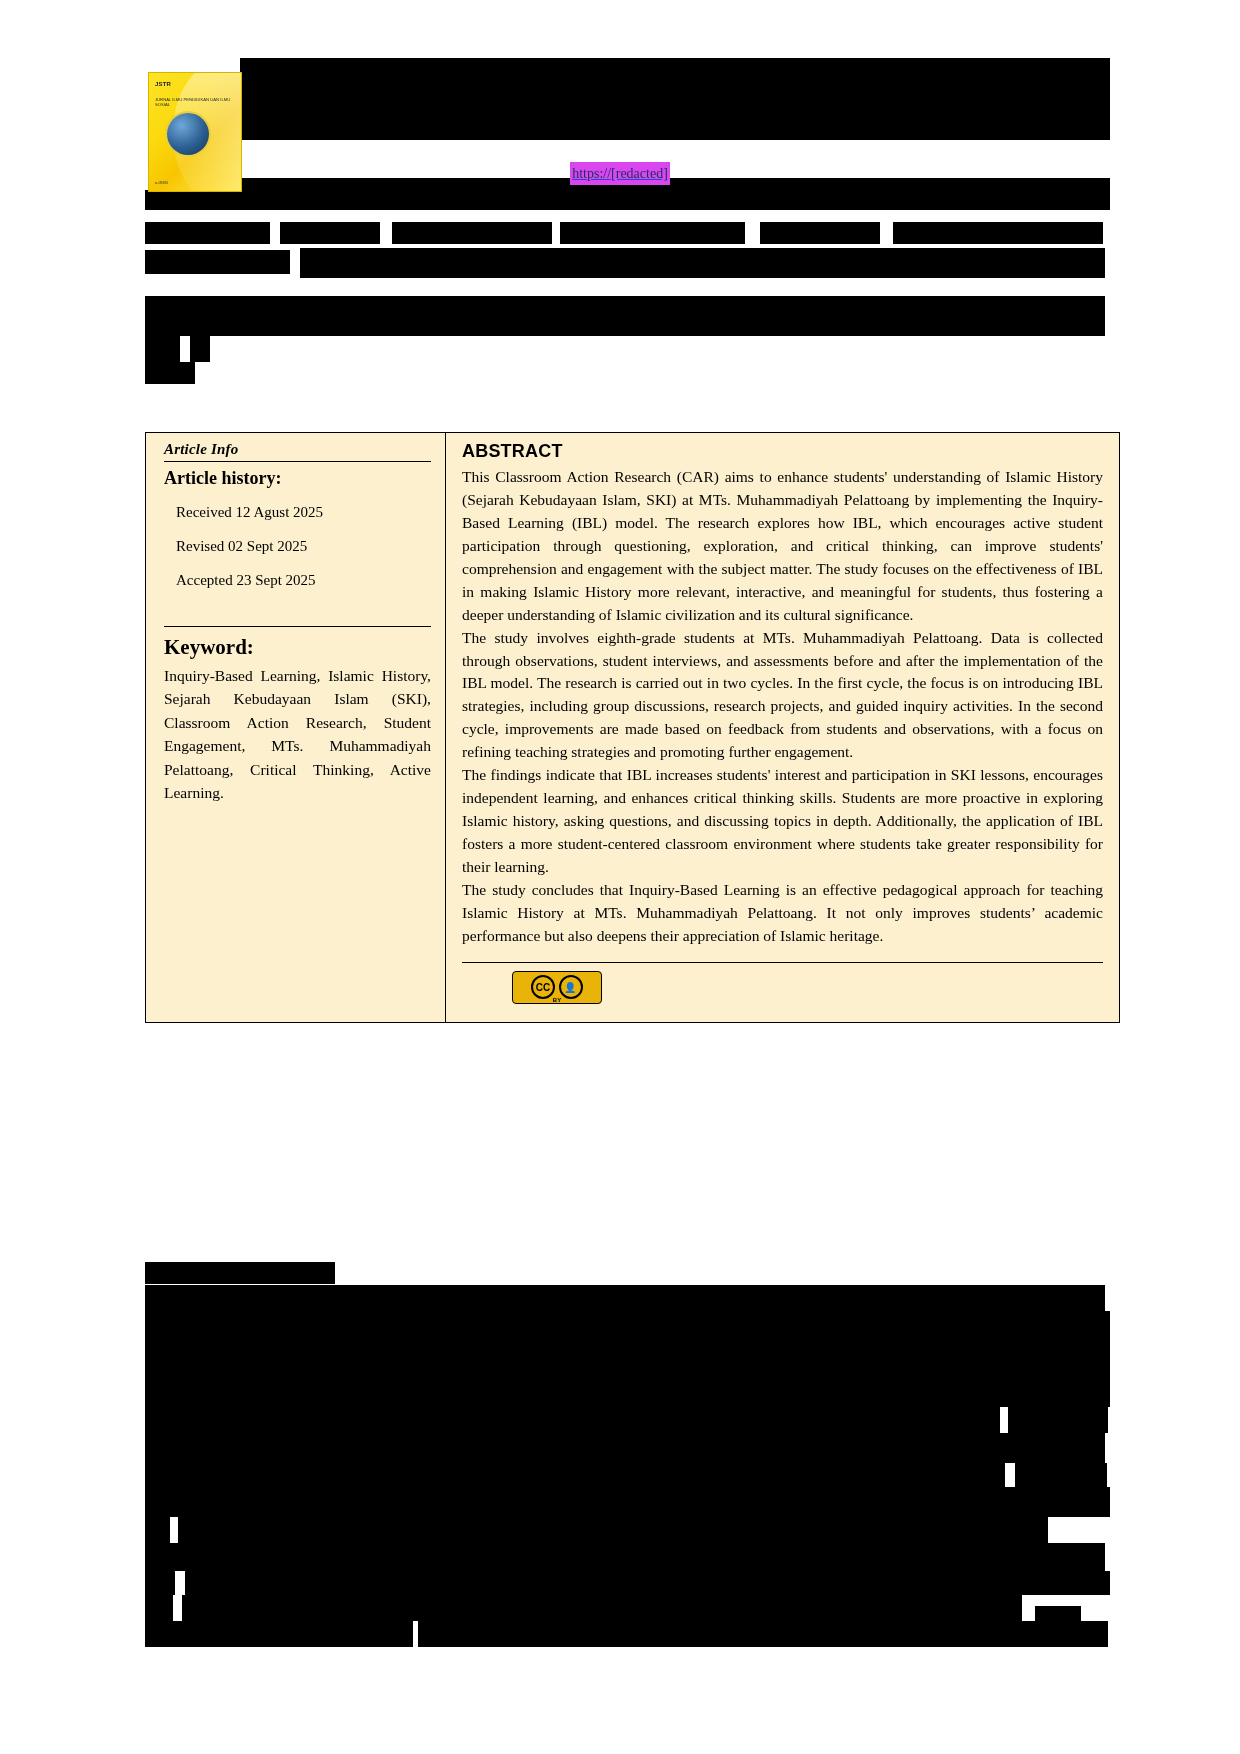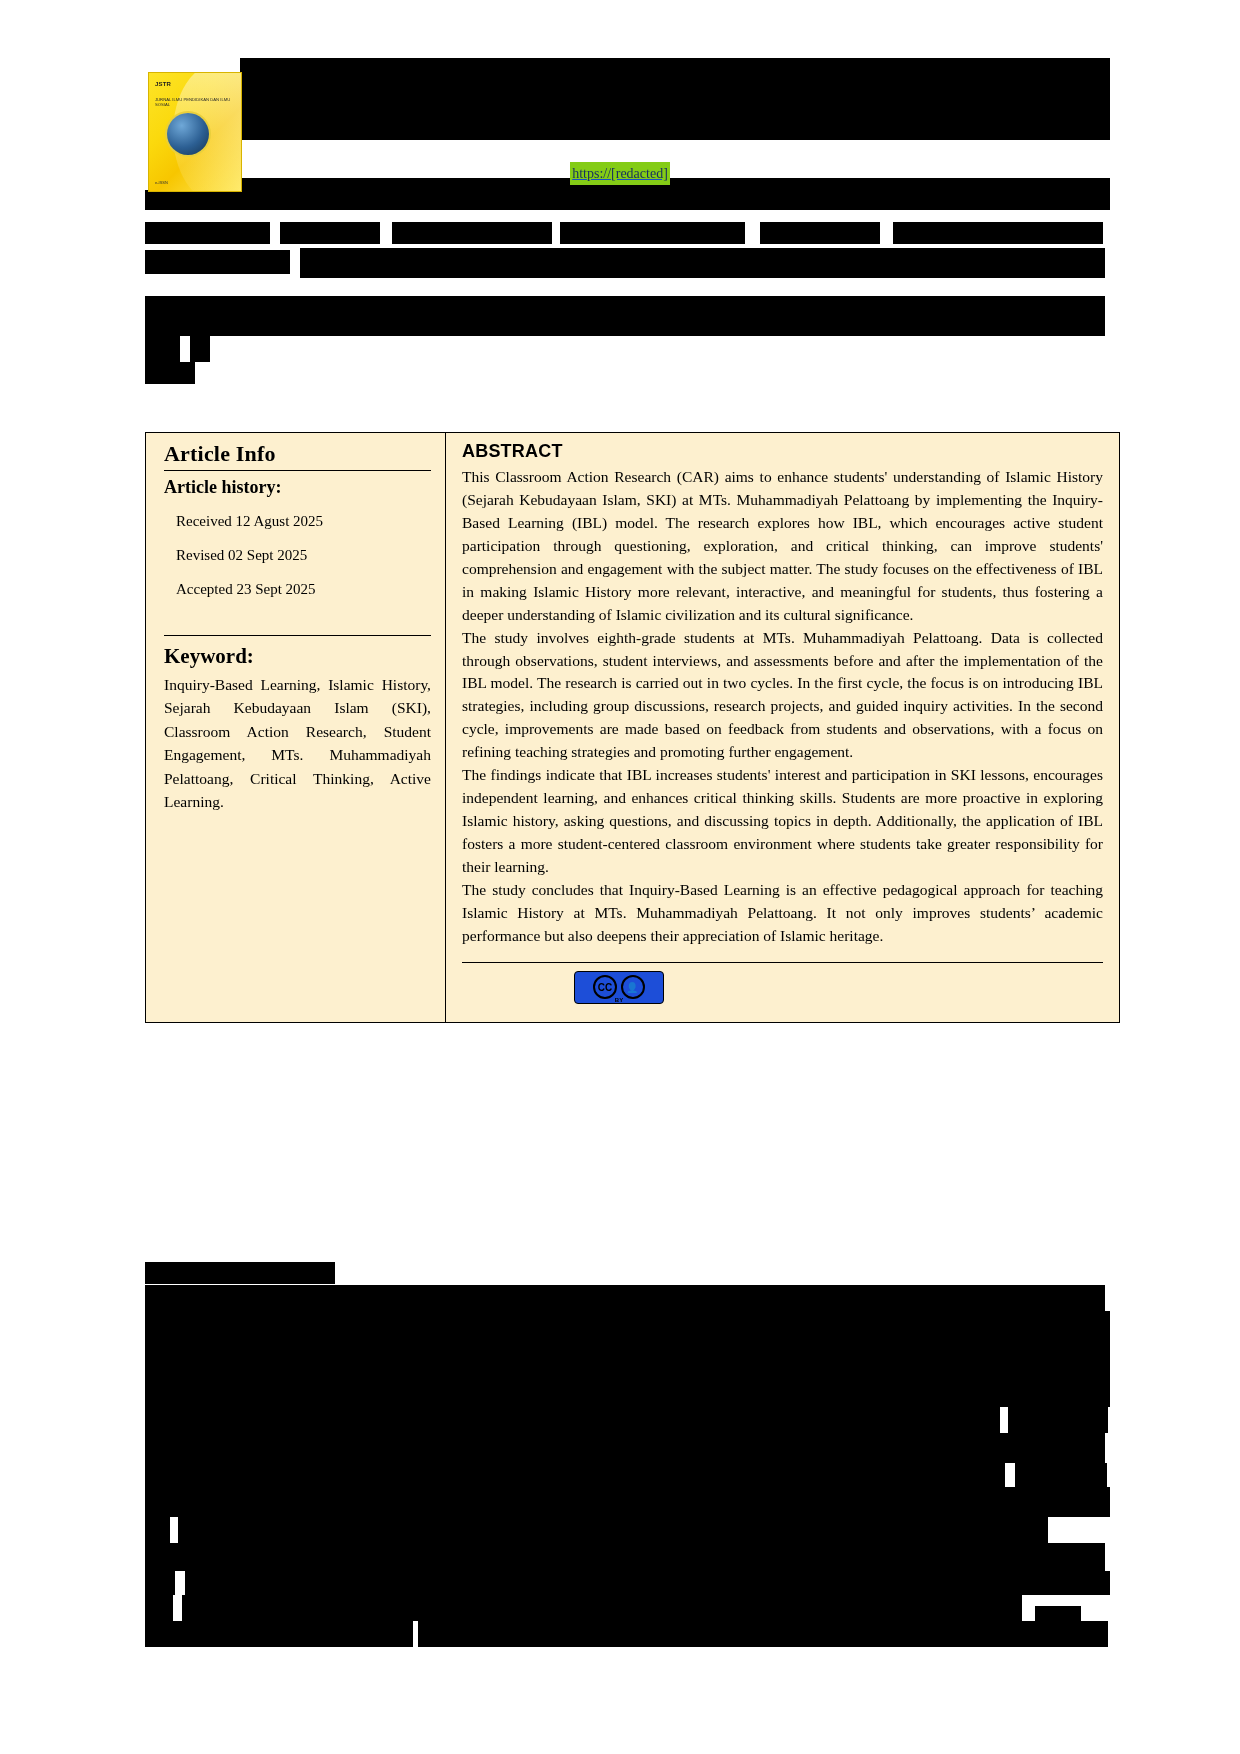--- a/index.html
+++ b/index.html
@@ -106,21 +106,21 @@
     left: 0; top: 166px;
     width: 1240px;
     text-align: center;
     font-size: 14px;
     color: #1a4fc4;
     text-decoration: underline;
     
     background: transparent;
   }
   .journal-link span {
-    background: #84cc16;
+    background: #d946ef;
     color: #17305e;
     padding: 4px 2px;
   }
 
   
   .info-table {
     position: absolute;
     left: 145px;
     top: 432px;
     width: 975px;
@@ -134,25 +134,26 @@
     box-sizing: border-box;
     border-right: 1px solid #000;
     padding: 8px 14px 10px 18px;
   }
   .col-right {
     flex: 1;
     box-sizing: border-box;
     padding: 8px 16px 18px 16px;
   }
   .sec-title {
-    font-size: 22px;
+    font-size: 15px;
     font-weight: bold;
     font-family: "Liberation Serif", serif;
     margin: 0 0 3px 0;
     letter-spacing: 0.2px;
+    font-style: italic;
   }
   .hr {
     border: 0;
     border-top: 1px solid #000;
     margin: 2px 0 6px 0;
   }
   .hist-title {
     font-size: 18px;
     font-weight: bold;
     margin: 2px 0 4px 0;
@@ -198,27 +199,27 @@
     gap: 14px;
     margin-top: 14px;
     padding-top: 8px;
     border-top: 1px solid #000;
   }
   .cc-badge {
     width: 88px;
     height: 31px;
     border: 1px solid #000;
     border-radius: 4px;
-    background: #1d4ed8;
+    background: #eab308;
     display: flex;
     align-items: center;
     justify-content: center;
     gap: 4px;
     flex: none;
-    margin-left: 112px;
+    margin-left: 50px;
     position: relative;
   }
   .cc-badge .cc-circ {
     width: 20px; height: 20px;
     border-radius: 50%;
     border: 2px solid #000;
     display: flex; align-items: center; justify-content: center;
     font-size: 10px; font-weight: bold;
     font-family: "Liberation Sans", sans-serif;
   }

